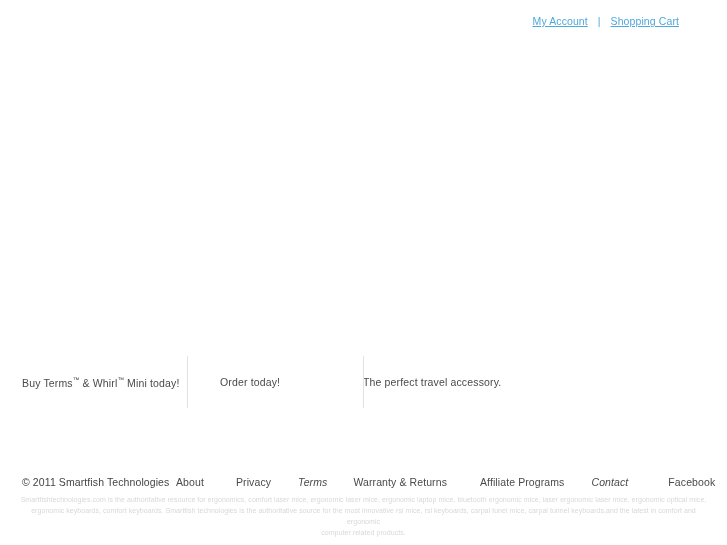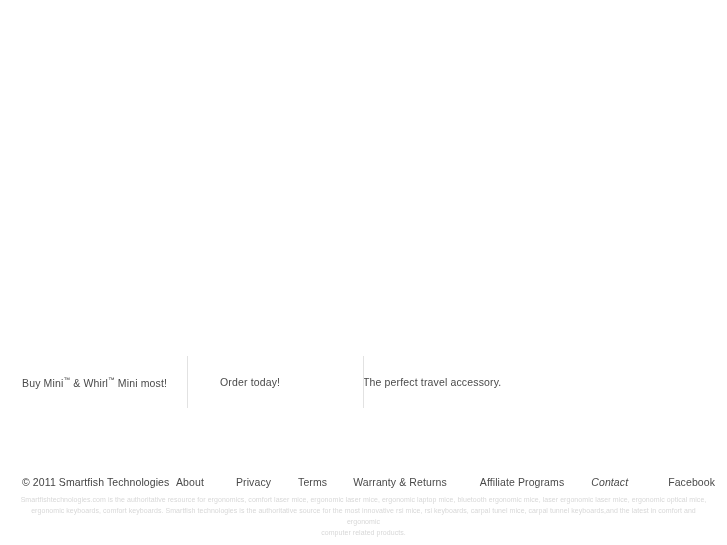--- a/index.html
+++ b/index.html
@@ -57,46 +57,51 @@
     padding-left:22px; width:160px; color:#444;
     letter-spacing:.1px; white-space:nowrap;
   }
   .footnav .links { display:flex; align-items:flex-start; }
   .footnav .links a {
     color:#4a4a4a; text-decoration:none; white-space:nowrap;
     letter-spacing:.1px; cursor:pointer;
   }
   .f-about    { margin-left:16px; }
   .f-privacy  { margin-left:32px; }
-  .f-terms    { margin-left:27px; }
+  .f-terms    { margin-left:27px;font-style:italic; }
   .f-warranty { margin-left:26px; }
   .f-affiliate{ margin-left:33px; }
   .f-contact  { margin-left:27px;font-style:italic; }
   .f-facebook { margin-left:40px; }
 
   
   .fineprint {
     position:absolute; top:494px; left:0; width:727px;
     padding:0 16px;
     font-size:7px; line-height:11px;
     color:#d8d8d8; text-align:center; letter-spacing:.05px;
   }
   .fineprint p { margin:0; }
 </style>
 </head>
 <body>
 
 <div class="page">
 
+  <div class="topbar">
+    <a href="#">My Account</a>
+    <span class="sep">|</span>
+    <a href="#">Shopping Cart</a>
+  </div>
 
   <div class="stage"></div>
 
   <div class="taglines">
     <div class="tag-col c1">
-      <span class="tag-text"><span>Buy Mini</span><sup>™</sup><span> &amp; Whirl</span><sup>™</sup><span> Mini most!</span></span>
+      <span class="tag-text"><span>Buy Terms</span><sup>™</sup><span> &amp; Whirl</span><sup>™</sup><span> Mini today!</span></span>
     </div>
     <div class="tag-col c2">
       <span class="tag-text">Order today!</span>
     </div>
     <div class="tag-col c3">
       <span class="tag-text">The perfect travel accessory.</span>
     </div>
   </div>
 
   <div class="footnav">

